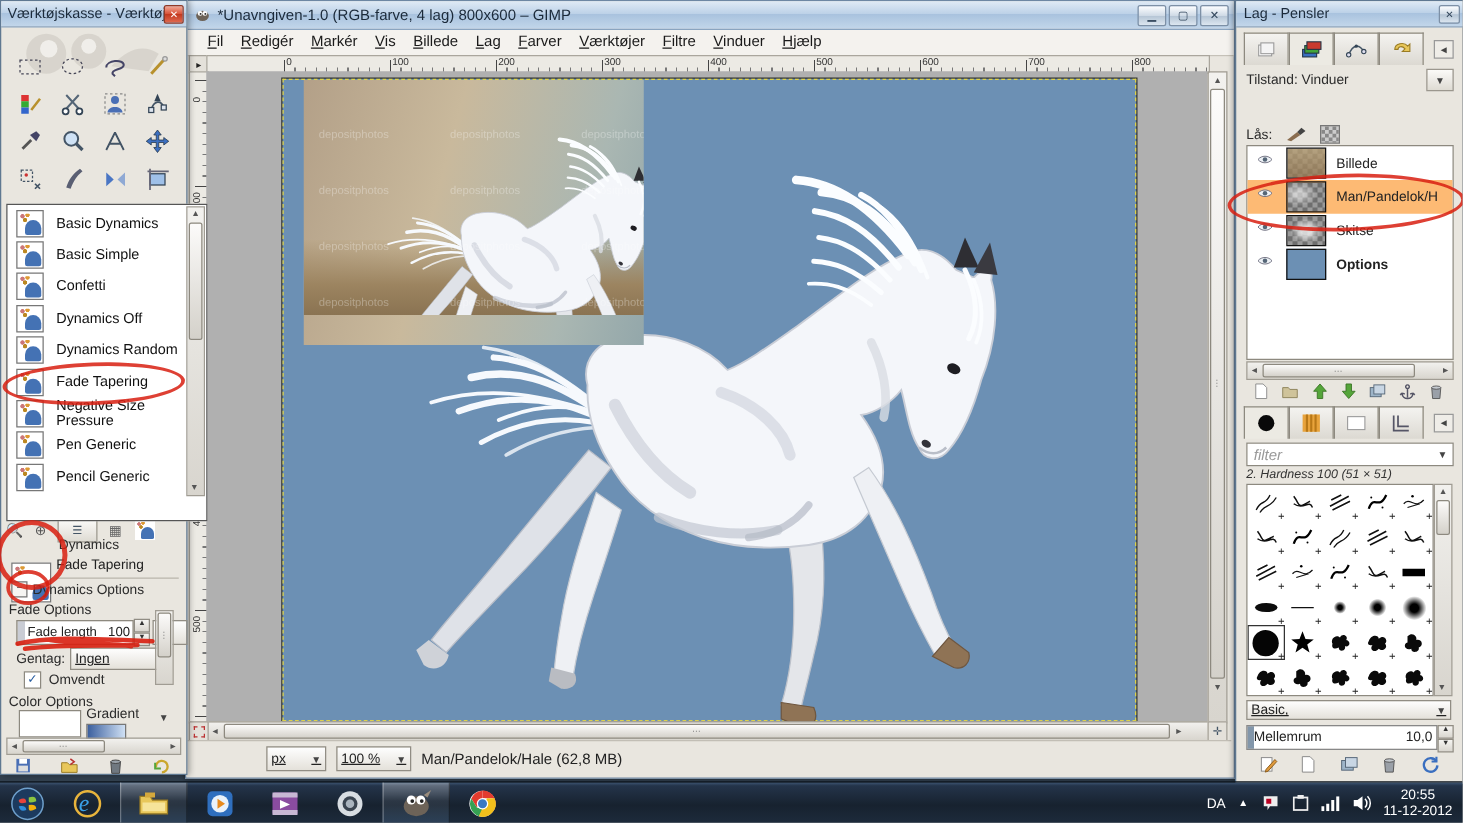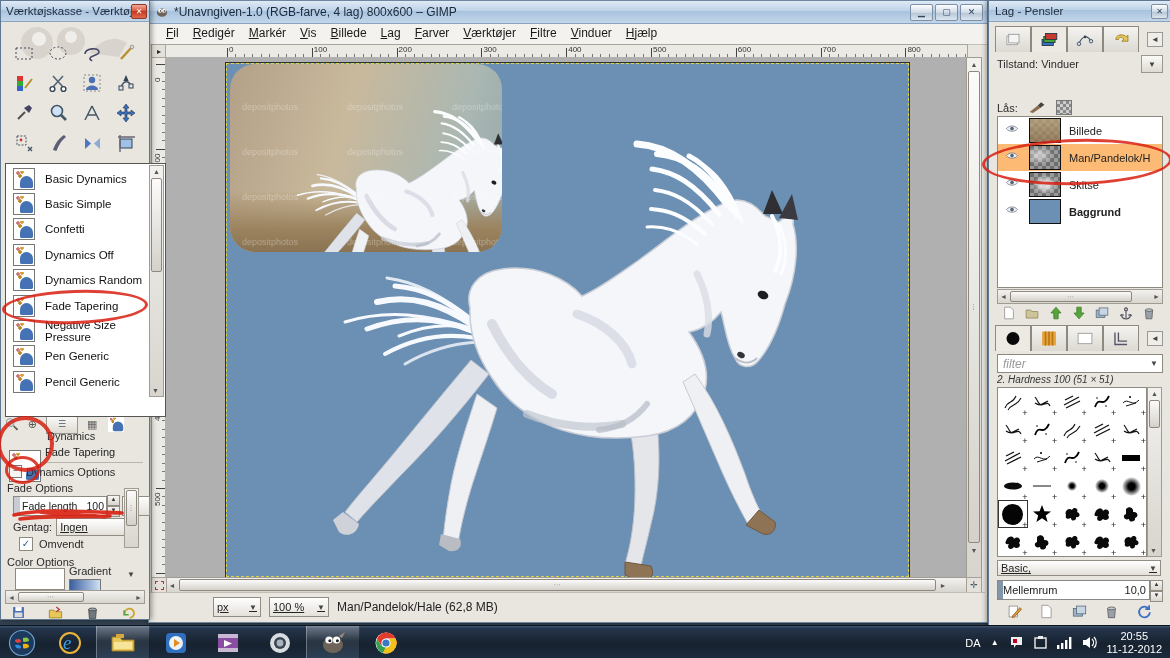--- a/index.html
+++ b/index.html
@@ -159,22 +159,22 @@
               <path d="M515,158 C505,130 492,112 478,102" stroke-width="3"></path>
               <path d="M470,180 C450,165 436,162 420,163" stroke-width="3"></path>
               <path d="M545,152 C555,172 556,192 548,207" stroke-width="4"></path>
               <path d="M552,160 C560,178 560,196 554,210" stroke-width="3"></path>
             </g>
           </g>
         </defs>
         <use href="#horseShape"></use>
       </svg>
 
-      <div class="abs" style="left:3px;top:0;width:272px;height:188px;overflow:hidden;
-                  background:linear-gradient(105deg,#b3a088,#c9b99c 40%,#aab7b2 78%,#93a7aa);border-radius:25px;">
+      <div class="abs" style="left:16px;top:0;width:272px;height:212px;overflow:hidden;
+                  background:linear-gradient(105deg,#b3a088,#c9b99c 40%,#aab7b2 78%,#93a7aa);">
         <div class="abs" style="left:0;top:128px;width:272px;height:60px;
                     background:radial-gradient(rgba(60,42,20,.35) 1px,transparent 1.6px) 0 0/5px 5px,linear-gradient(#b8a araw 0,#a38a64 30%,#8f7a57);"></div>
         <div class="abs" style="left:0;top:128px;width:272px;height:60px;background:linear-gradient(rgba(190,168,130,.2),#9c8460 60%,#8a7352);"></div>
         <svg class="abs" width="272" height="188" viewBox="0 0 272 188" style="left:0;top:0;">
           <g transform="translate(12,10) scale(0.47)">
               <use href="#horseShape"></use>
             </g>
         </svg>
         <div id="watermarks">
             <span class="wm" style="left: 12px; top: 38px;">depositphotos</span>
@@ -590,21 +590,21 @@
         <span>Skitse</span>
       </div>
       <div class="layer-row">
         <span style="margin: 0px 8px 0px 5px;"><span style="display: inline-flex;">
             <svg width="18" height="14" viewBox="0 0 20 20">
               <path d="M2 8 C6 3 14 3 18 8 C14 13 6 13 2 8 Z" fill="#eef2f6" stroke="#667"></path>
               <circle cx="10" cy="8" r="2.6" fill="#567"></circle>
             </svg>
           </span></span>
         <div class="thumb" style="background: rgb(108, 144, 180);"></div>
-        <span style="font-weight: bold;">Baggrund</span>
+        <span style="font-weight: bold;">Options</span>
       </div>
     </div>
   <div class="abs sb" style="left:8px;top:288px;width:164px;height:13px;display:flex;">
     <div class="sb-arr" style="width:11px;">◄</div>
     <div class="sb-thumb" style="width:120px;margin:1px;">⋯</div>
     <div class="sb-arr" style="width:11px;margin-left:auto;">►</div>
   </div>
   <div class="abs" id="layerButtons" style="left:10px;top:303px;width:160px;display:flex;justify-content:space-between;align-items:center;">
       <div style="width: 20px; height: 17px; display: flex; align-items: center; justify-content: center;">
         <span style="display: inline-flex;">

